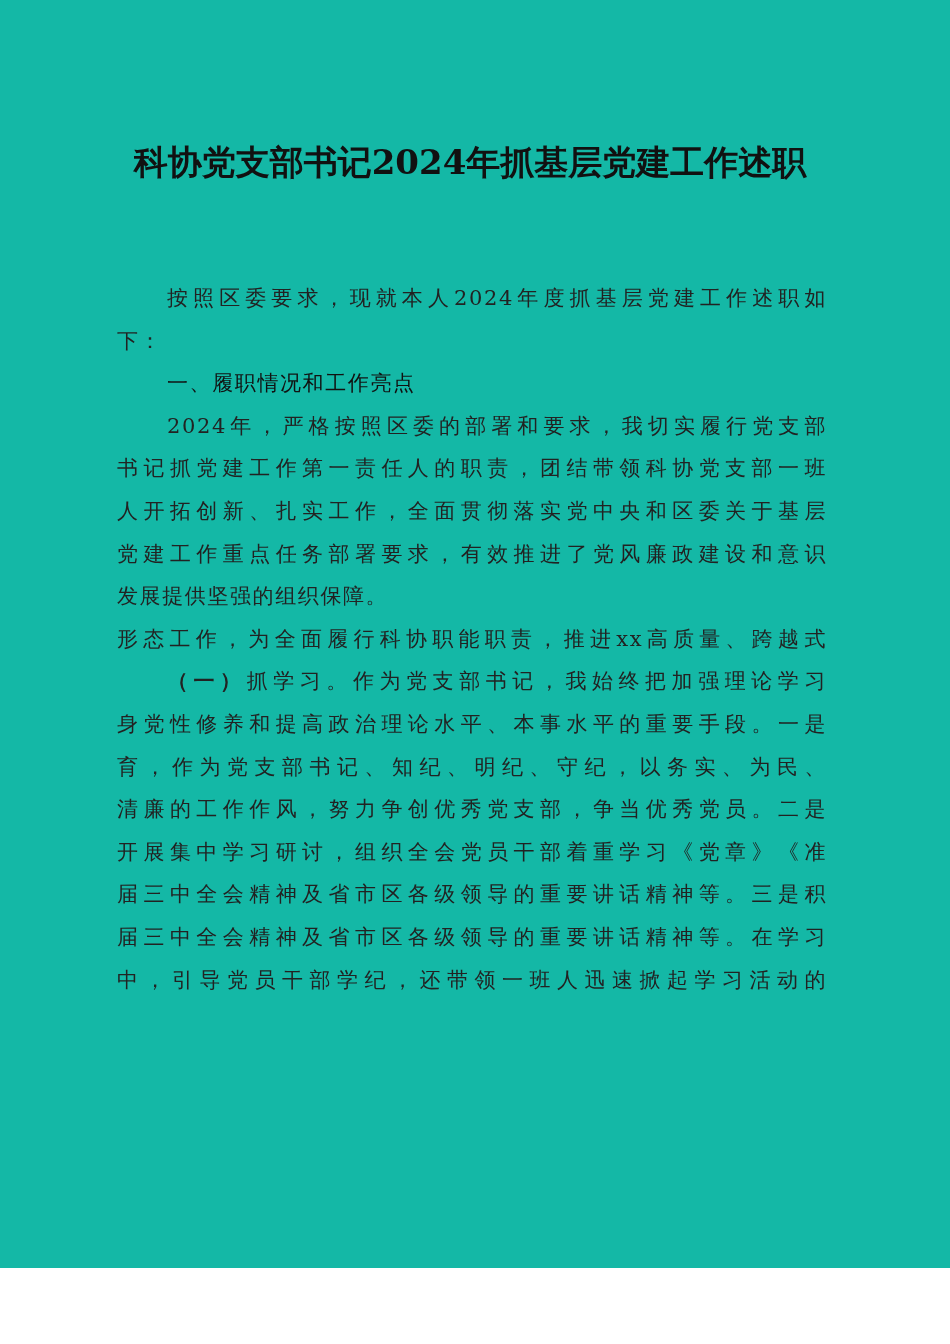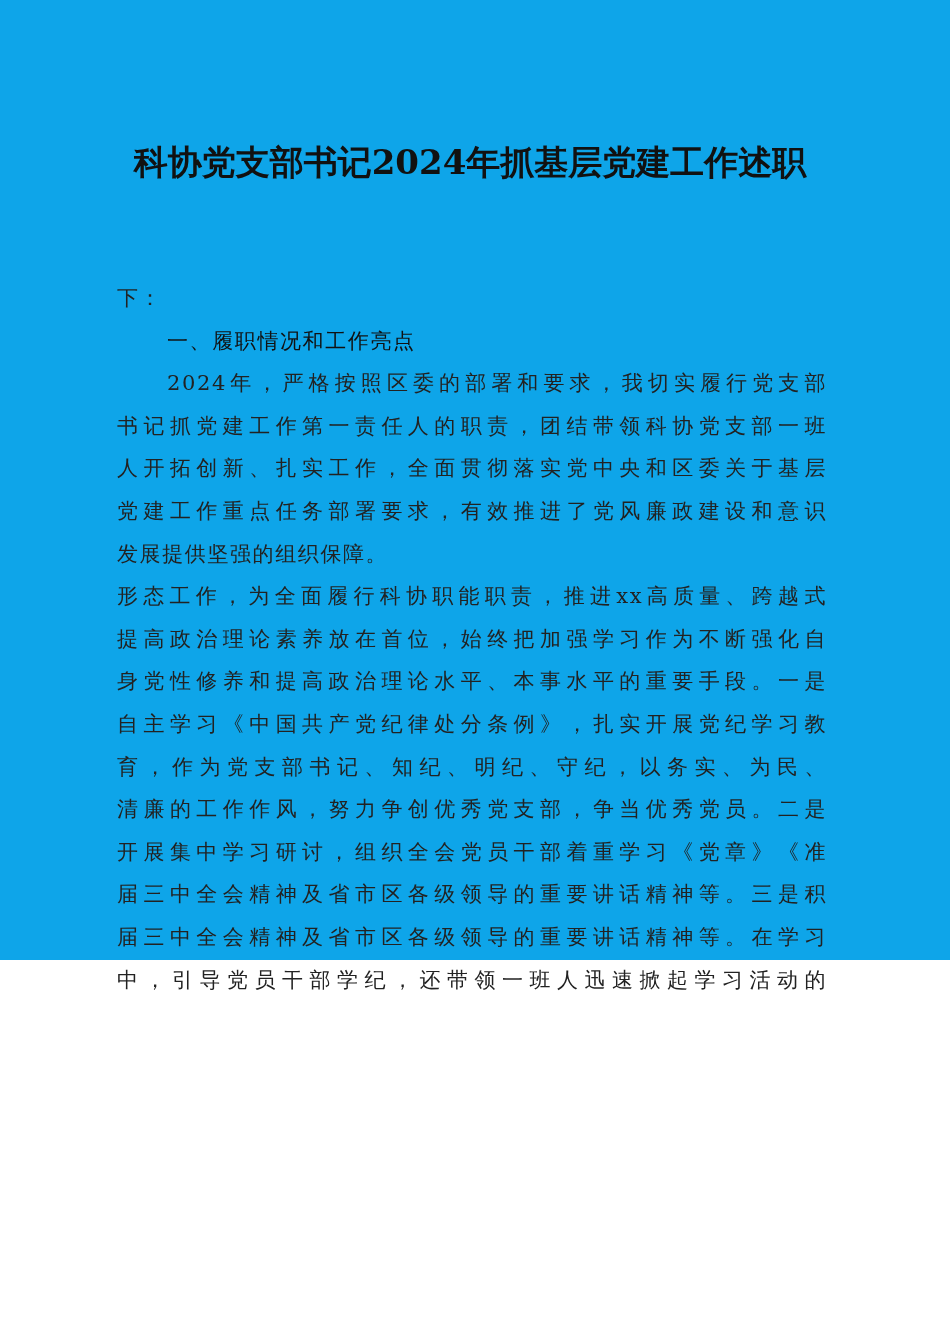--- a/index.html
+++ b/index.html
@@ -1,17 +1,17 @@
 <!DOCTYPE html>
 <html><head>
 <meta charset="utf-8">
 <style>
   html, body { margin: 0; padding: 0; background: #ffffff; }
   body { width: 950px; height: 1344px; position: relative; overflow: hidden; }
-  .page { position: absolute; left: 0; top: 0; width: 950px; height: 960px; background: #0ea5e9; }
+  .page { position: absolute; left: 0; top: 0; width: 950px; height: 1268px; background: #14b8a6; }
   .title {
     position: absolute; left: 117px; width: 706px; top: 138px;
     font-family: "DejaVu Serif", "Liberation Serif", serif;
     font-weight: bold; font-size: 34px; line-height: 48px;
     text-align: center; color: #111; letter-spacing: 0px;
   }
   .title .line { display: block; white-space: nowrap; }
   .body {
     position: absolute; left: 117px; width: 710px; top: 277px;
     font-family: "DejaVu Serif", "Liberation Serif", serif;
@@ -33,34 +33,34 @@
 </head>
 <body>
 
 <div class="page">
 
   <div class="title">
     <span class="line">科协党支部书记2024年抓基层党建工作述职</span>
   </div>
 
   <div class="body">
+    <span class="ln indent">按照区委要求，现就本人2024年度抓基层党建工作述职如</span>
     <span class="ln last">下：</span>
 
     <span class="ln last indent heading">一、履职情况和工作亮点</span>
 
     <span class="ln indent">2024年，严格按照区委的部署和要求，我切实履行党支部</span>
     <span class="ln">书记抓党建工作第一责任人的职责，团结带领科协党支部一班</span>
     <span class="ln">人开拓创新、扎实工作，全面贯彻落实党中央和区委关于基层</span>
     <span class="ln">党建工作重点任务部署要求，有效推进了党风廉政建设和意识</span>
     <span class="ln last">发展提供坚强的组织保障。</span>
     <span class="ln">形态工作，为全面履行科协职能职责，推进xx高质量、跨越式</span>
 
-    <span class="ln">提高政治理论素养放在首位，始终把加强学习作为不断强化自</span>
+    <span class="ln indent"><span class="bold-lead">（一）</span><span>抓学习。作为党支部书记，我始终把加强理论学习</span></span>
     <span class="ln">身党性修养和提高政治理论水平、本事水平的重要手段。一是</span>
-    <span class="ln">自主学习《中国共产党纪律处分条例》，扎实开展党纪学习教</span>
     <span class="ln">育，作为党支部书记、知纪、明纪、守纪，以务实、为民、</span>
     <span class="ln">清廉的工作作风，努力争创优秀党支部，争当优秀党员。二是</span>
     <span class="ln">开展集中学习研讨，组织全会党员干部着重学习《党章》《准</span>
     <span class="ln">届三中全会精神及省市区各级领导的重要讲话精神等。三是积</span>
     <span class="ln">届三中全会精神及省市区各级领导的重要讲话精神等。在学习</span>
     <span class="ln">中，引导党员干部学纪，还带领一班人迅速掀起学习活动的</span>
   </div>
 
 </div>
 

